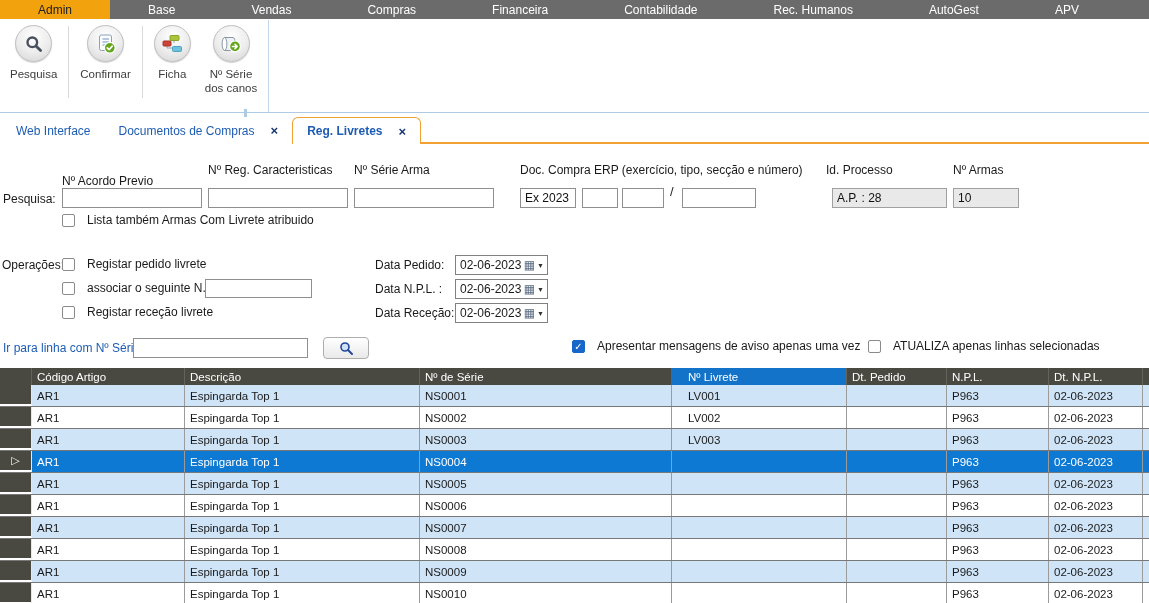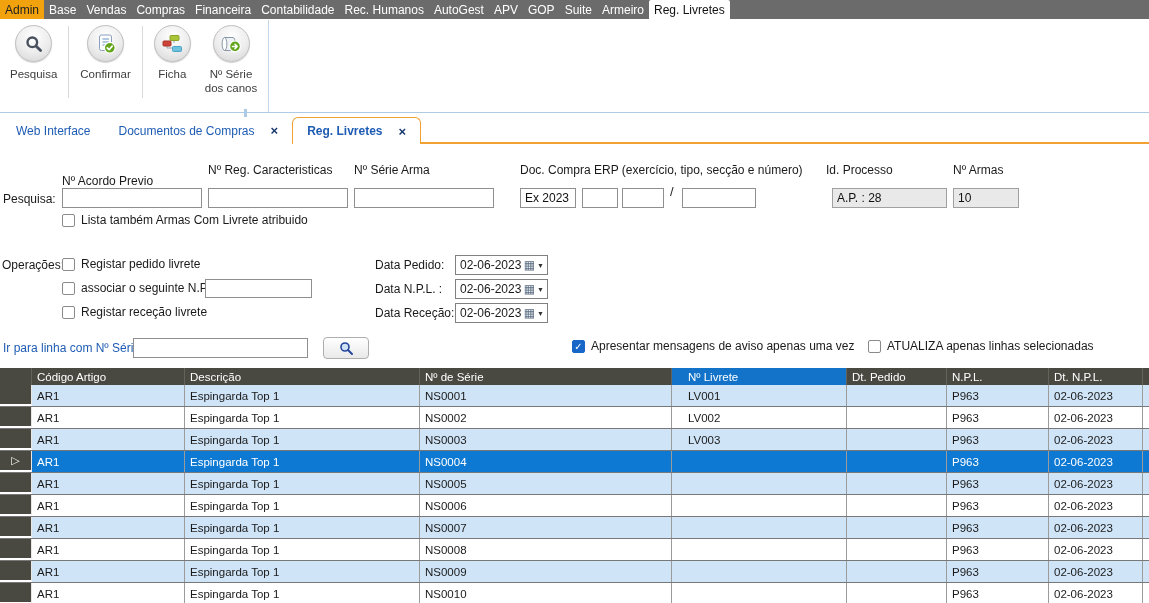--- a/index.html
+++ b/index.html
@@ -2,21 +2,21 @@
 <html><head>
 <meta charset="utf-8">
 <style>
   * { margin:0; padding:0; box-sizing:border-box; }
   html,body { background:#fff; }
   body { font-family:"Liberation Sans", sans-serif; color:#1a1a1a; }
   .screen { position:relative; width:1149px; height:603px; background:#fff; overflow:hidden; }
 
   
   .menubar { position:absolute; left:0; top:0; width:1149px; height:19px; background:#6b6b6b; display:flex; align-items:stretch; }
-  .menu-item { display:flex; align-items:center; padding:0 5px; font-size:12px; color:#fff; white-space:nowrap; cursor:default; }
+  .menu-item { display:flex; align-items:center; padding:0 38px; font-size:12px; color:#fff; white-space:nowrap; cursor:default; }
   .menu-item.highlighted { background:#f2a20d; color:#222; }
   .menu-item.active { background:#fff; color:#111; border-radius:2px 2px 0 0; }
 
   
   .toolbar { position:absolute; left:0; top:19px; width:1149px; height:93px; background:#fff; display:flex; align-items:flex-start; padding:5px 0 0 3px; }
   .tool-btn { display:flex; flex-direction:column; align-items:center; padding:1px 7px; font-size:11.5px; color:#3d3d3d; line-height:1.25; text-align:center; }
   .icon-circle { width:37px; height:37px; border-radius:50%; border:1px solid #bfbfbf;
     background:radial-gradient(circle at 50% 30%, #ffffff 0%, #ececec 55%, #d2d2d2 100%);
     box-shadow:0 1px 1px rgba(0,0,0,.18); display:flex; align-items:center; justify-content:center; margin-bottom:5px; }
   .tool-sep { width:1px; background:#d9d9d9; margin:2px 4px 0; height:72px; }
@@ -32,21 +32,21 @@
   .doc-tab .close { color:#16366e; font-weight:700; font-size:13px; line-height:1; }
   .doc-tab .close:empty { display:none; }
   .doc-tab.active { border:1px solid #f0a132; border-bottom:none; border-radius:6px 6px 0 0; background:#fff; font-weight:700; }
   .tab-filler { flex:1; border-bottom:2px solid #f0a132; }
 
   
   .lbl { position:absolute; font-size:12px; white-space:nowrap; }
   .lbl.blue { color:#1e5cb3; }
   .tb { position:absolute; height:20px; border:1px solid #8f8f8f; background:#fff; font:12px "Liberation Sans", sans-serif; padding:0 4px; color:#111; }
   .tb.gray { background:#e9e9e9; text-align:left; border-color:#a0a0a0; }
-  .cb { position:absolute; display:flex; align-items:center; gap:6px; font-size:12px; white-space:nowrap; cursor:default; }
+  .cb { position:absolute; display:flex; align-items:center; gap:12px; font-size:12px; white-space:nowrap; cursor:default; }
   .cb .box { width:13px; height:13px; border:1px solid #8a8a8a; border-radius:2px; background:#fff; flex:none;
     display:inline-flex; align-items:center; justify-content:center; font-size:10px; color:#fff; }
   .cb[data-checked="true"] .box { background:#1767c8; border-color:#1767c8; }
   .cb[data-checked="true"] .box::after { content:"✓"; }
   .datebox { position:absolute; width:93px; height:20px; border:1px solid #808080; background:#fff; display:flex; align-items:center; font-size:12px; padding:0 3px 0 4px; }
   .datebox .val { flex:1; }
   .datebox .cal { font-size:12px; color:#5a6c80; margin-right:2px; }
   .datebox .arr { font-size:7px; color:#333; }
   .slash { position:absolute; font-size:13px; color:#222; }
   .search-btn { position:absolute; left:323px; top:337px; width:46px; height:22px; border:1px solid #aeaeae; border-radius:4px;

